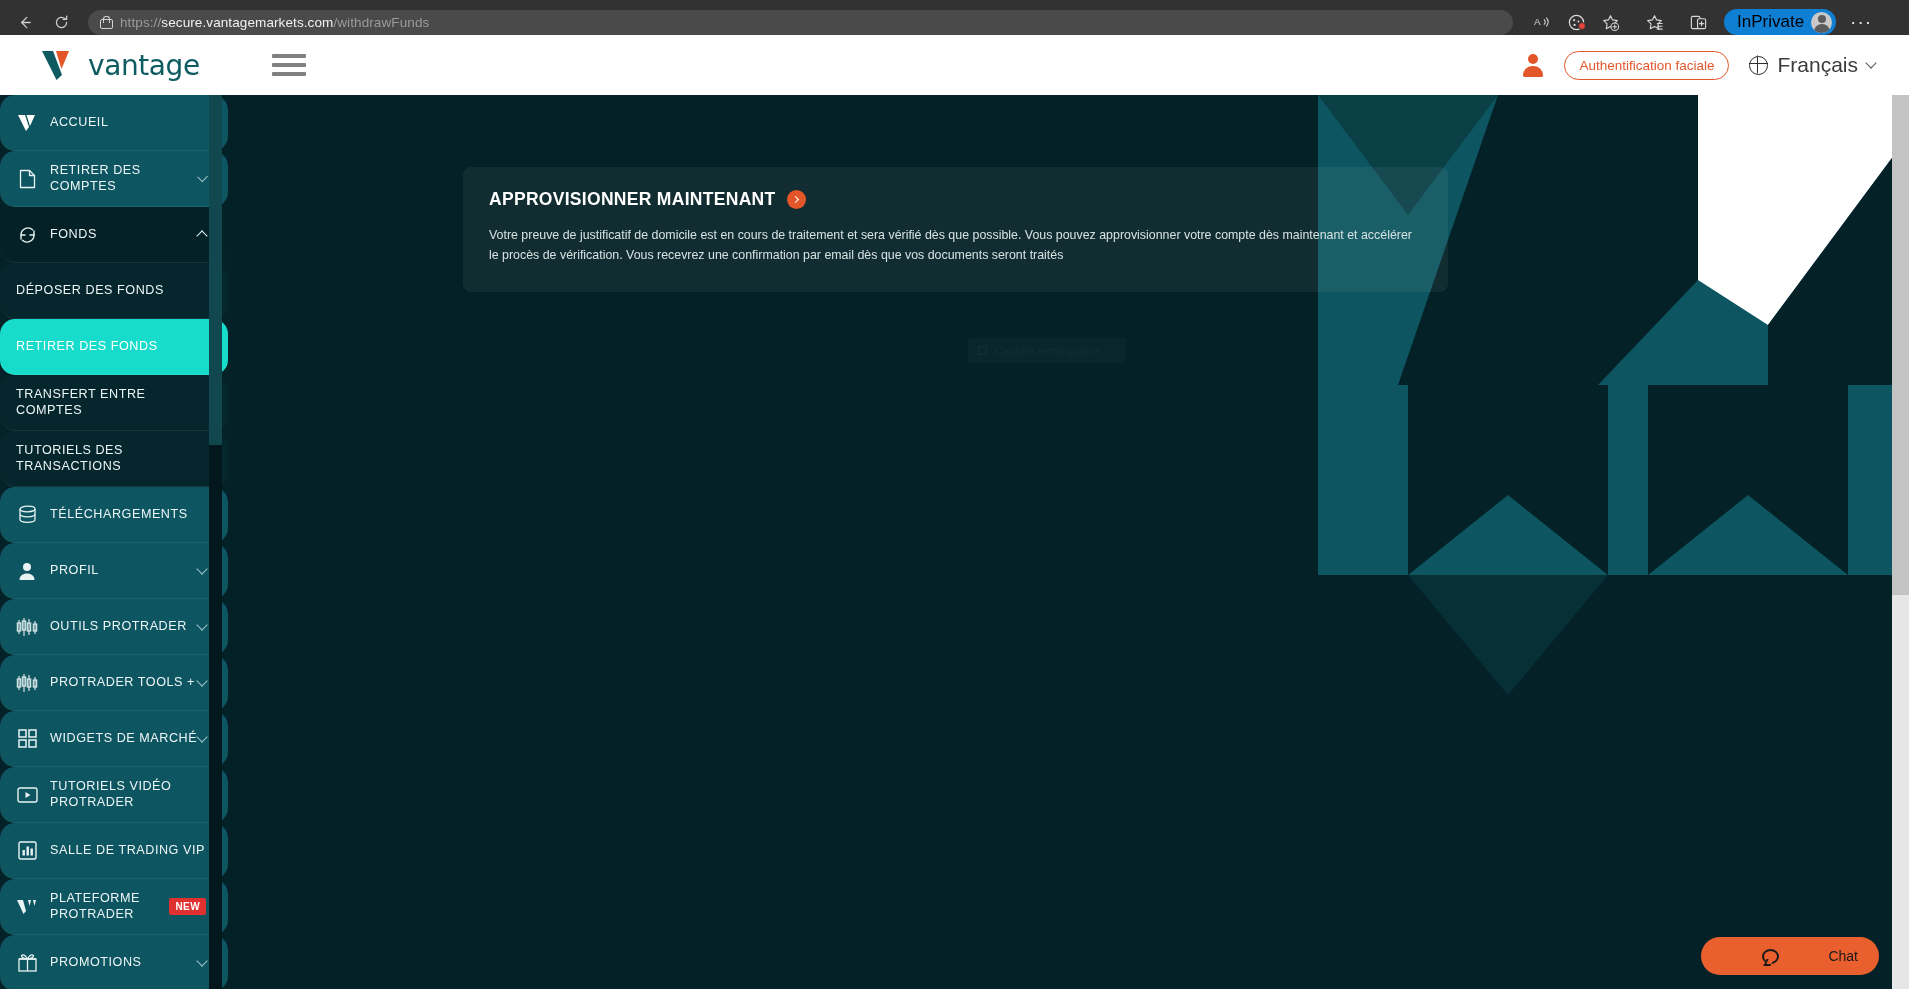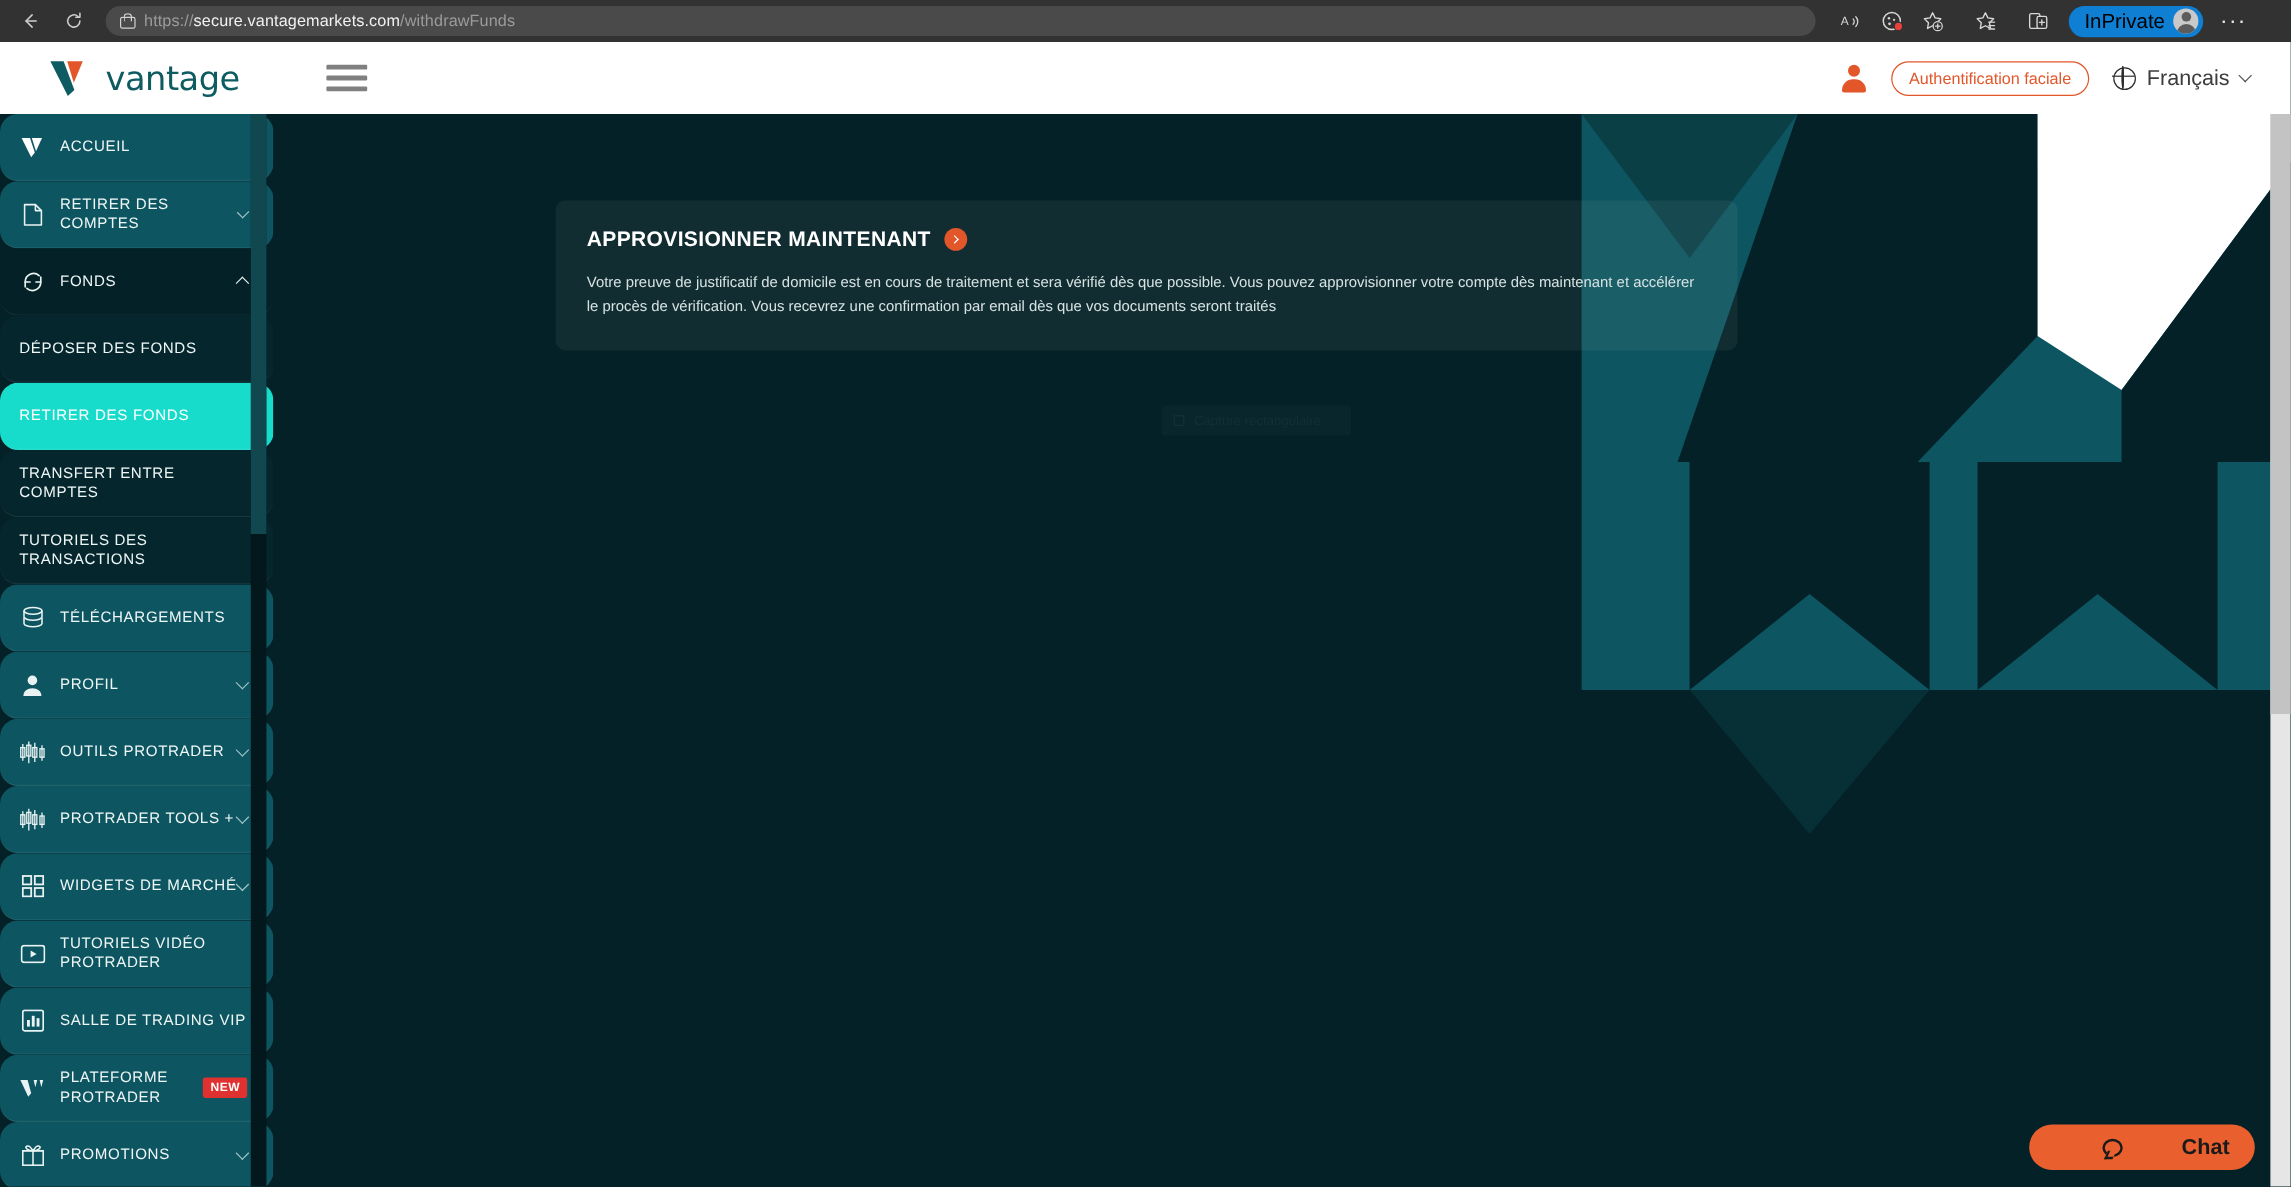--- a/index.html
+++ b/index.html
@@ -1,20 +1,20 @@
 <!DOCTYPE html>
 <html><head>
 <meta charset="utf-8">
 <style>
   * { margin:0; padding:0; box-sizing:border-box; }
   html,body { width:1909px; height:989px; overflow:hidden;
     font-family:"Liberation Sans", sans-serif; background:#0a2a2f; }
 
   
-  .browser-bar { height:35px; background:#323232; display:flex; align-items:center;
+  .browser-bar { height:35px; background:#323232; display:flex; align-items:flex-end;
      padding:0 10px; gap:6px; position:relative; }
   .nav-btn { width:30px; height:26px; display:flex; align-items:center; justify-content:center;
      color:#cfcfcf; border-radius:4px; flex:none; }
   .omnibox { flex:1; height:25px; background:#4a4a4a; border-radius:13px; display:flex;
      align-items:center; padding:0 12px; gap:9px; margin-left:6px; margin-right:8px;
      max-width:1425px; }
   .lock-ico { width:11px; height:13px; position:relative; flex:none; }
   .lock-ico:before { content:''; position:absolute; left:0; bottom:0; width:11px; height:8px;
      border:1.3px solid #d2d2d2; border-radius:2px; }
   .lock-ico:after { content:''; position:absolute; left:2.6px; top:0; width:5.8px; height:6px;
@@ -45,21 +45,21 @@
   .burger { width:34px; display:flex; flex-direction:column; gap:5px; margin-left:44px; }
   .burger i { display:block; height:4px; background:#808080; border-radius:1px; }
   .hdr-right { margin-left:auto; display:flex; align-items:center; gap:20px; padding-right:34px; }
   .user-ico { width:22px; height:22px; position:relative; }
   .user-ico:before { content:''; position:absolute; top:0; left:6px; width:10px; height:10px;
      border-radius:50%; background:#e2562a; }
   .user-ico:after { content:''; position:absolute; top:12px; left:1px; width:20px; height:11px;
      border-radius:10px 10px 2px 2px; background:#e2562a; }
   .face-auth { border:1.6px solid #e2562a; color:#e2562a; font-size:13.5px; border-radius:16px;
      padding:6px 14px; white-space:nowrap; }
-  .lang { display:flex; align-items:center; gap:9px; color:#3c3c3c; font-size:18px; }
+  .lang { display:flex; align-items:center; gap:9px; color:#3c3c3c; font-size:21px; }
   .globe { width:19px; height:19px; border-radius:50%; border:1.8px solid #2d2d2d; position:relative; }
   .globe:before { content:''; position:absolute; left:-1.8px; top:6.2px; width:19px; height:1.6px; background:#2d2d2d; }
   .globe:after { content:''; position:absolute; left:6.2px; top:-1.8px; width:1.6px; height:19px;
      background:#2d2d2d; border-radius:50%; box-shadow:inset 0 0 0 10px #2d2d2d; }
   .chev { width:8px; height:8px; border-right:1.7px solid #555; border-bottom:1.7px solid #555;
      transform:rotate(45deg); margin-bottom:4px; }
 
   
   .page { display:flex; height:894px; }
 
@@ -102,21 +102,21 @@
   .ghost-tool { position:absolute; left:740px; top:243px; width:158px; height:25px;
      background:rgba(255,255,255,.022); border-radius:3px; display:flex; align-items:center;
      gap:8px; padding:0 10px; }
   .ghost-tool span { font-size:11px; color:rgba(255,255,255,.045); white-space:nowrap; }
   .ghost-tool i { width:9px; height:9px; border:1px solid rgba(255,255,255,.05); }
   .main-track { position:absolute; top:0; right:0; width:17px; height:100%; background:#e6e6e6; }
   .main-thumb { position:absolute; top:0; right:0; width:17px; height:500px; background:#c3c3c3; }
 
   .chat { position:absolute; right:30px; bottom:14px; background:#e9602e; border-radius:20px;
      height:38px; display:flex; align-items:center; gap:9px; padding:0 21px; }
-  .chat span { font-size:18px; color:#1a1a1a; font-weight:bold;margin-left:40px; }
+  .chat span { font-size:14px; color:#1a1a1a; font-weight:normal;margin-left:40px; }
   .chat-bubble { width:17px; height:15px; border:2px solid #1a1a1a; border-radius:50%; position:relative; }
   .chat-bubble:after { content:''; position:absolute; left:1px; bottom:-4px; width:5px; height:5px;
      background:#e9602e; border-left:2px solid #1a1a1a; border-bottom:2px solid #1a1a1a;
      transform:skewX(-25deg); }
 </style>
 </head>
 <body>
 
 <div class="browser-bar">
   <div class="nav-btn">

